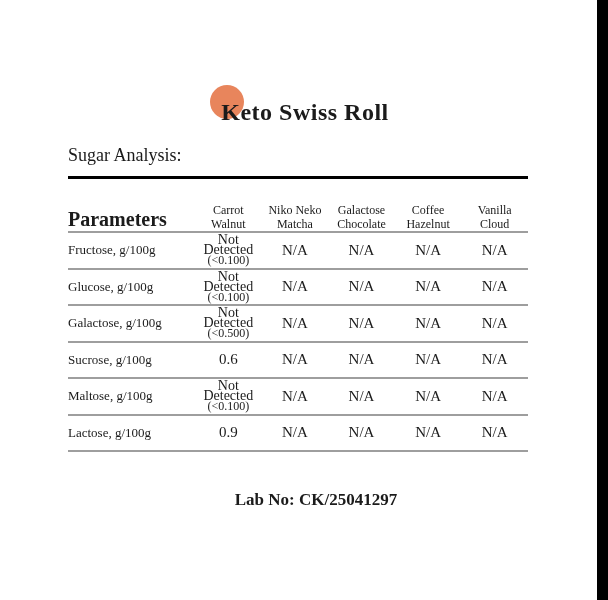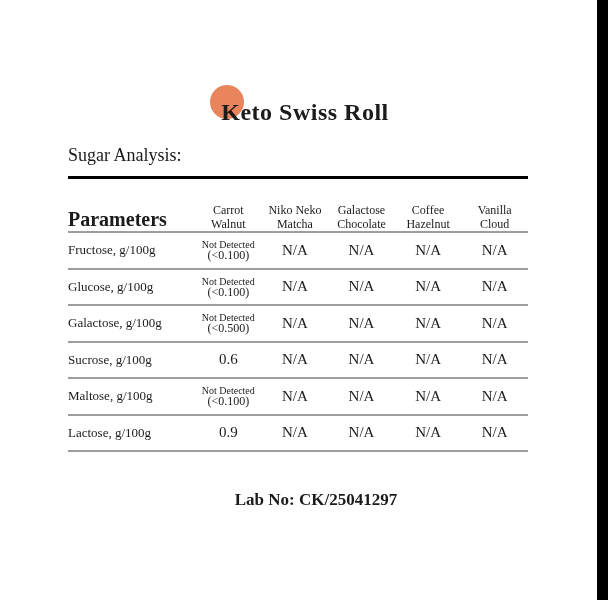--- a/index.html
+++ b/index.html
@@ -15,21 +15,21 @@
   .trow{display:flex;align-items:center;height:34.5px;border-bottom:2px solid var(--rule-gray,#9e9e9e);}
   .pcol{width:127px;}
   .phead{font-size:20px;font-weight:700;}
   .rlabel{font-size:13px;}
   .vcol{flex:1;text-align:center;}
   .chead{font-size:12px;font-weight:400;line-height:13.5px;}
   .chead span{display:block;}
   .vcell{font-size:15px;line-height:15px;}
   .vcell span{display:block;}
   .vcell .sub:empty{display:none;}
-  .vcell.nd .main{font-size:10px;line-height:10px;}
+  .vcell.nd .main{font-size:14px;line-height:10px;}
   .vcell.nd .sub{font-size:12px;line-height:10px;}
   .footer{position:absolute;left:24px;right:0;top:490px;text-align:center;
           font-size:17px;font-weight:700;}
   .edgebar{position:absolute;right:0;top:0;width:11px;height:600px;background:var(--edge-bar,#000);}
 </style>
 </head>
 <body>
 
 <div class="page">
 

